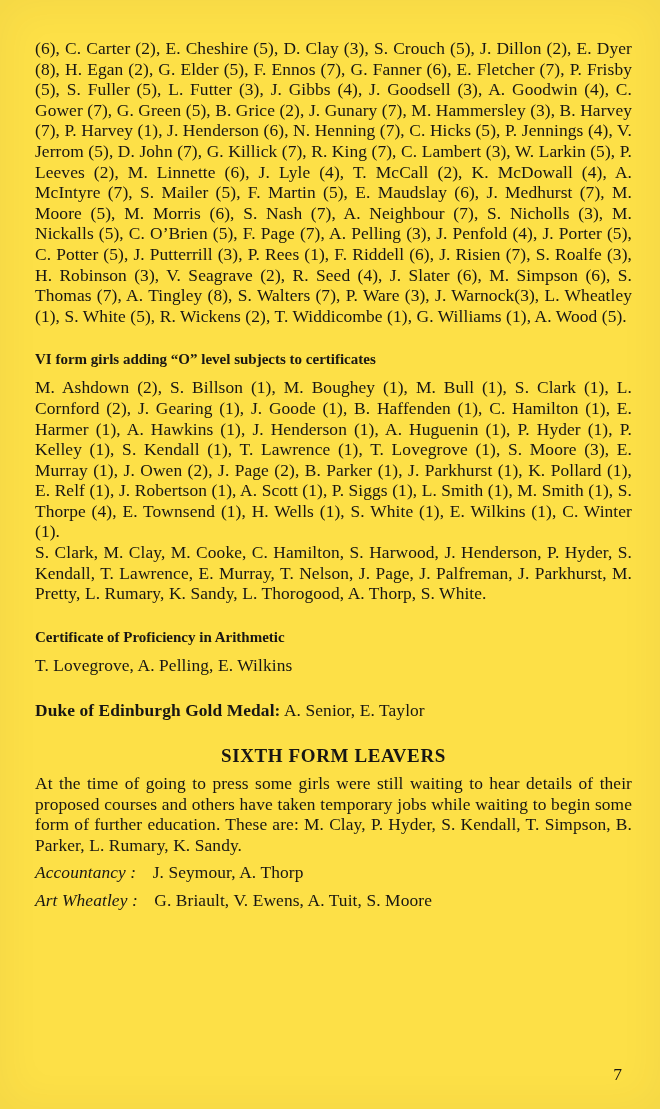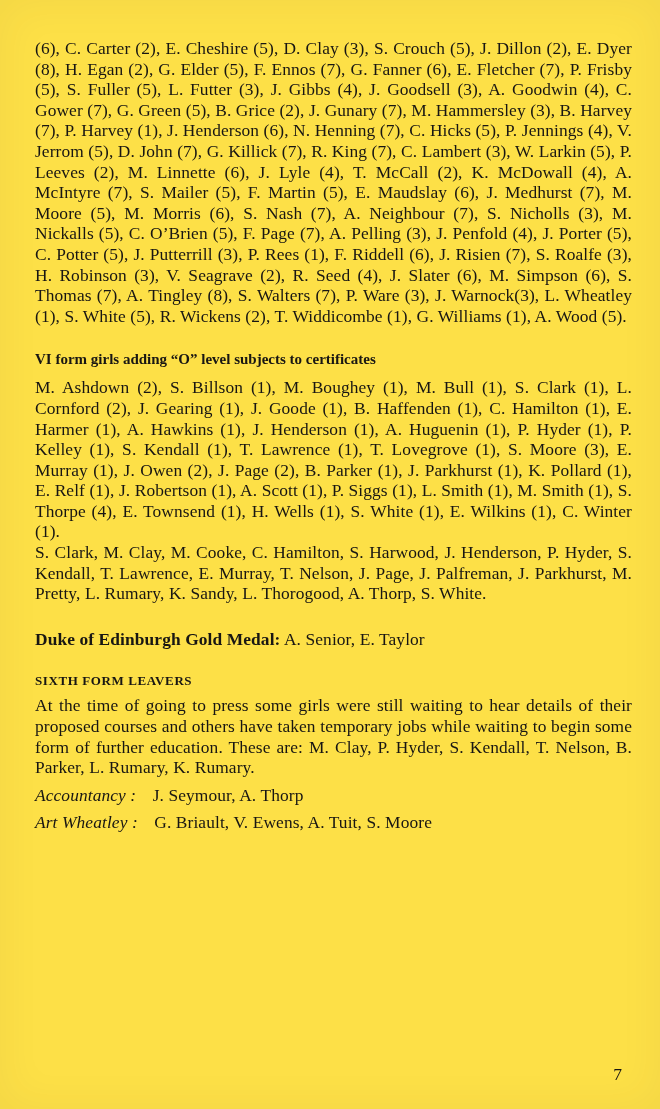--- a/index.html
+++ b/index.html
@@ -38,21 +38,22 @@
   .first-para {
     margin-top: 2px;
   }
   .gold-medal {
     margin-top: 25px;
   }
   .bold-label {
     font-weight: 700;
   }
   .center-heading {
-    font-size: 13px;
+    text-align: center;
+    font-size: 19px;
     font-weight: 700;
     letter-spacing: 0.6px;
     margin: 24px 0 6px 0;
   }
   .destination {
     margin-top: 7px;
   }
   .dest-label {
     font-style: italic;
     margin-right: 12px;
@@ -73,29 +74,33 @@
 
   <section>
     <h2 class="section-heading">VI form girls adding “O” level subjects to certificates</h2>
     <p class="body justified">M. Ashdown (2), S. Billson (1), M. Boughey (1), M. Bull (1), S. Clark (1), L. Cornford (2), J. Gearing (1), J. Goode (1), B. Haffenden (1), C. Hamilton (1), E. Harmer (1), A. Hawkins (1), J. Henderson (1), A. Huguenin (1), P. Hyder (1), P. Kelley (1), S. Kendall (1), T. Lawrence (1), T. Lovegrove (1), S. Moore (3), E. Murray (1), J. Owen (2), J. Page (2), B. Parker (1), J. Parkhurst (1), K. Pollard (1), E. Relf (1), J. Robertson (1), A. Scott (1), P. Siggs (1), L. Smith (1), M. Smith (1), S. Thorpe (4), E. Townsend (1), H. Wells (1), S. White (1), E. Wilkins (1), C. Winter (1).</p>
   </section>
 
   <section>
     <p class="body justified">S. Clark, M. Clay, M. Cooke, C. Hamilton, S. Harwood, J. Henderson, P. Hyder, S. Kendall, T. Lawrence, E. Murray, T. Nelson, J. Page, J. Palfreman, J. Parkhurst, M. Pretty, L. Rumary, K. Sandy, L. Thorogood, A. Thorp, S. White.</p>
   </section>
 
+  <section>
+    <h2 class="section-heading">Certificate of Proficiency in Arithmetic</h2>
+    <p class="body">T. Lovegrove, A. Pelling, E. Wilkins</p>
+  </section>
 
   <p class="body gold-medal">
     <strong class="bold-label">Duke of Edinburgh Gold Medal:</strong>
     <span>A. Senior, E. Taylor</span>
   </p>
 
   <section>
     <h2 class="center-heading">SIXTH FORM LEAVERS</h2>
-    <p class="body justified">At the time of going to press some girls were still waiting to hear details of their proposed courses and others have taken temporary jobs while waiting to begin some form of further education.  These are: M. Clay, P. Hyder, S. Kendall, T. Nelson, B. Parker, L. Rumary, K. Rumary.</p>
+    <p class="body justified">At the time of going to press some girls were still waiting to hear details of their proposed courses and others have taken temporary jobs while waiting to begin some form of further education.  These are: M. Clay, P. Hyder, S. Kendall, T. Simpson, B. Parker, L. Rumary, K. Sandy.</p>
 
     <p class="body destination">
       <em class="dest-label">Accountancy :</em>
       <span>J. Seymour, A. Thorp</span>
     </p>
 
     <p class="body destination">
       <em class="dest-label">Art Wheatley :</em>
       <span>G. Briault, V. Ewens, A. Tuit, S. Moore</span>
     </p>

